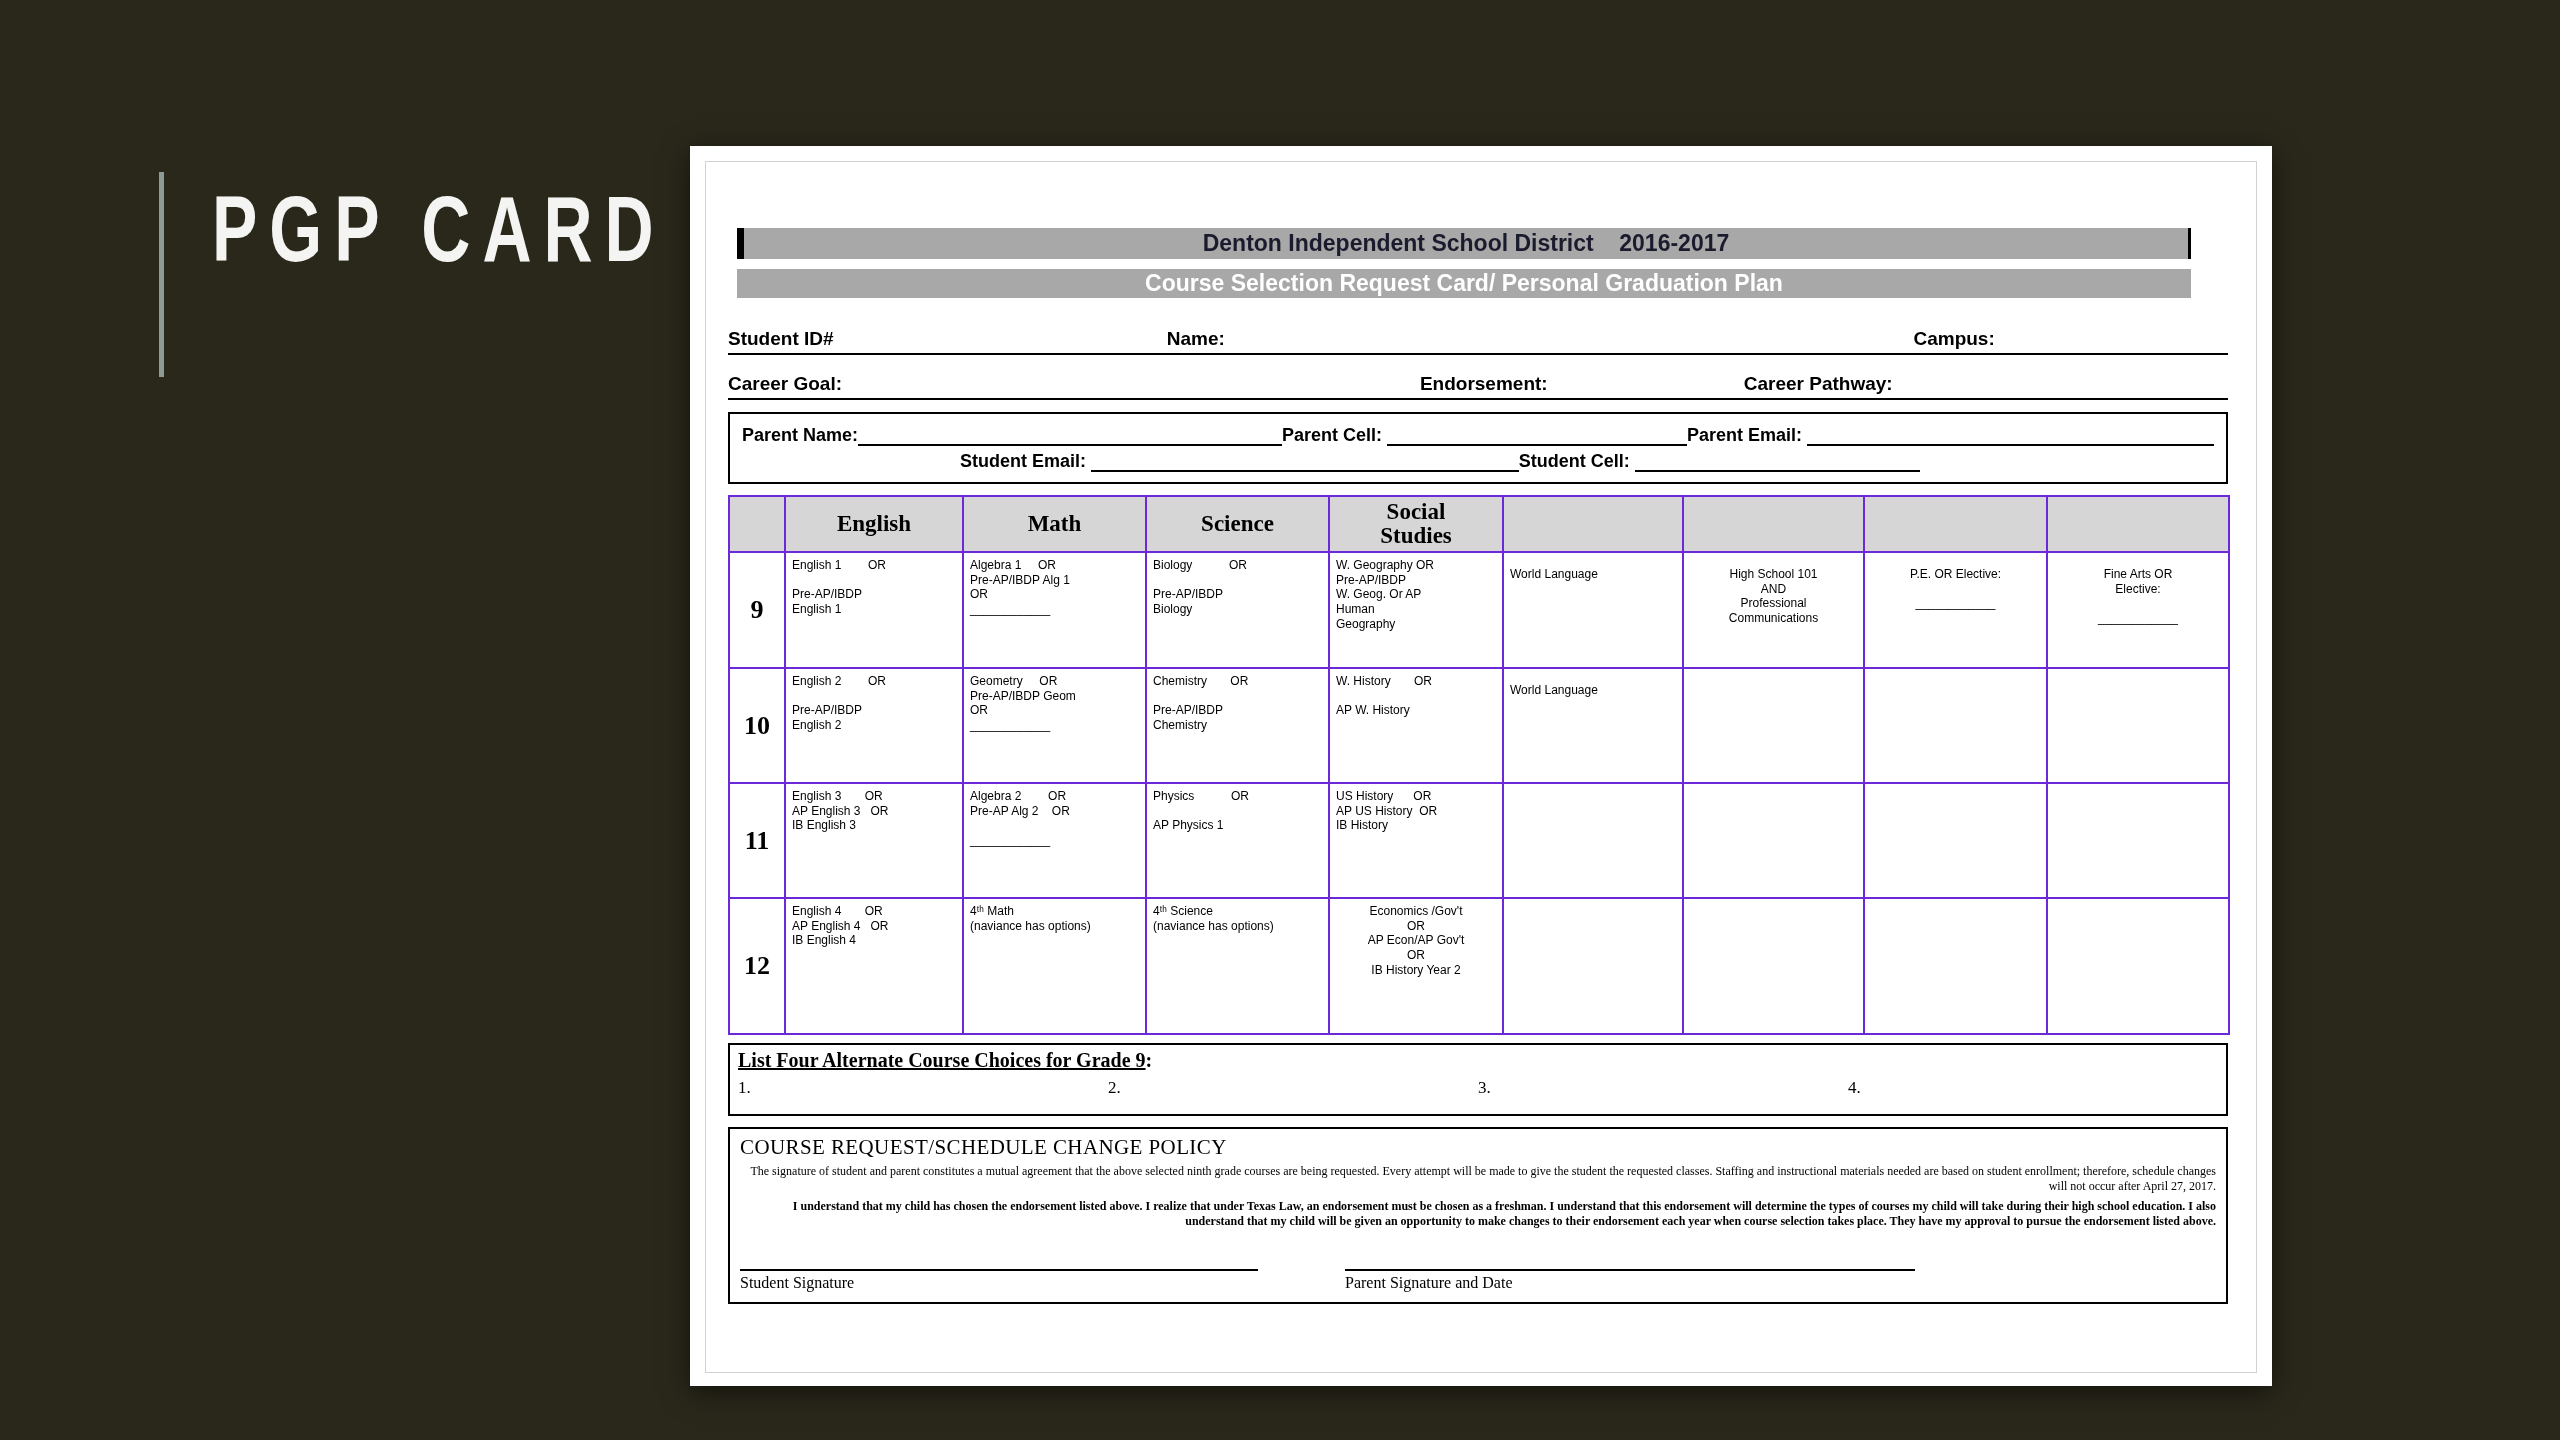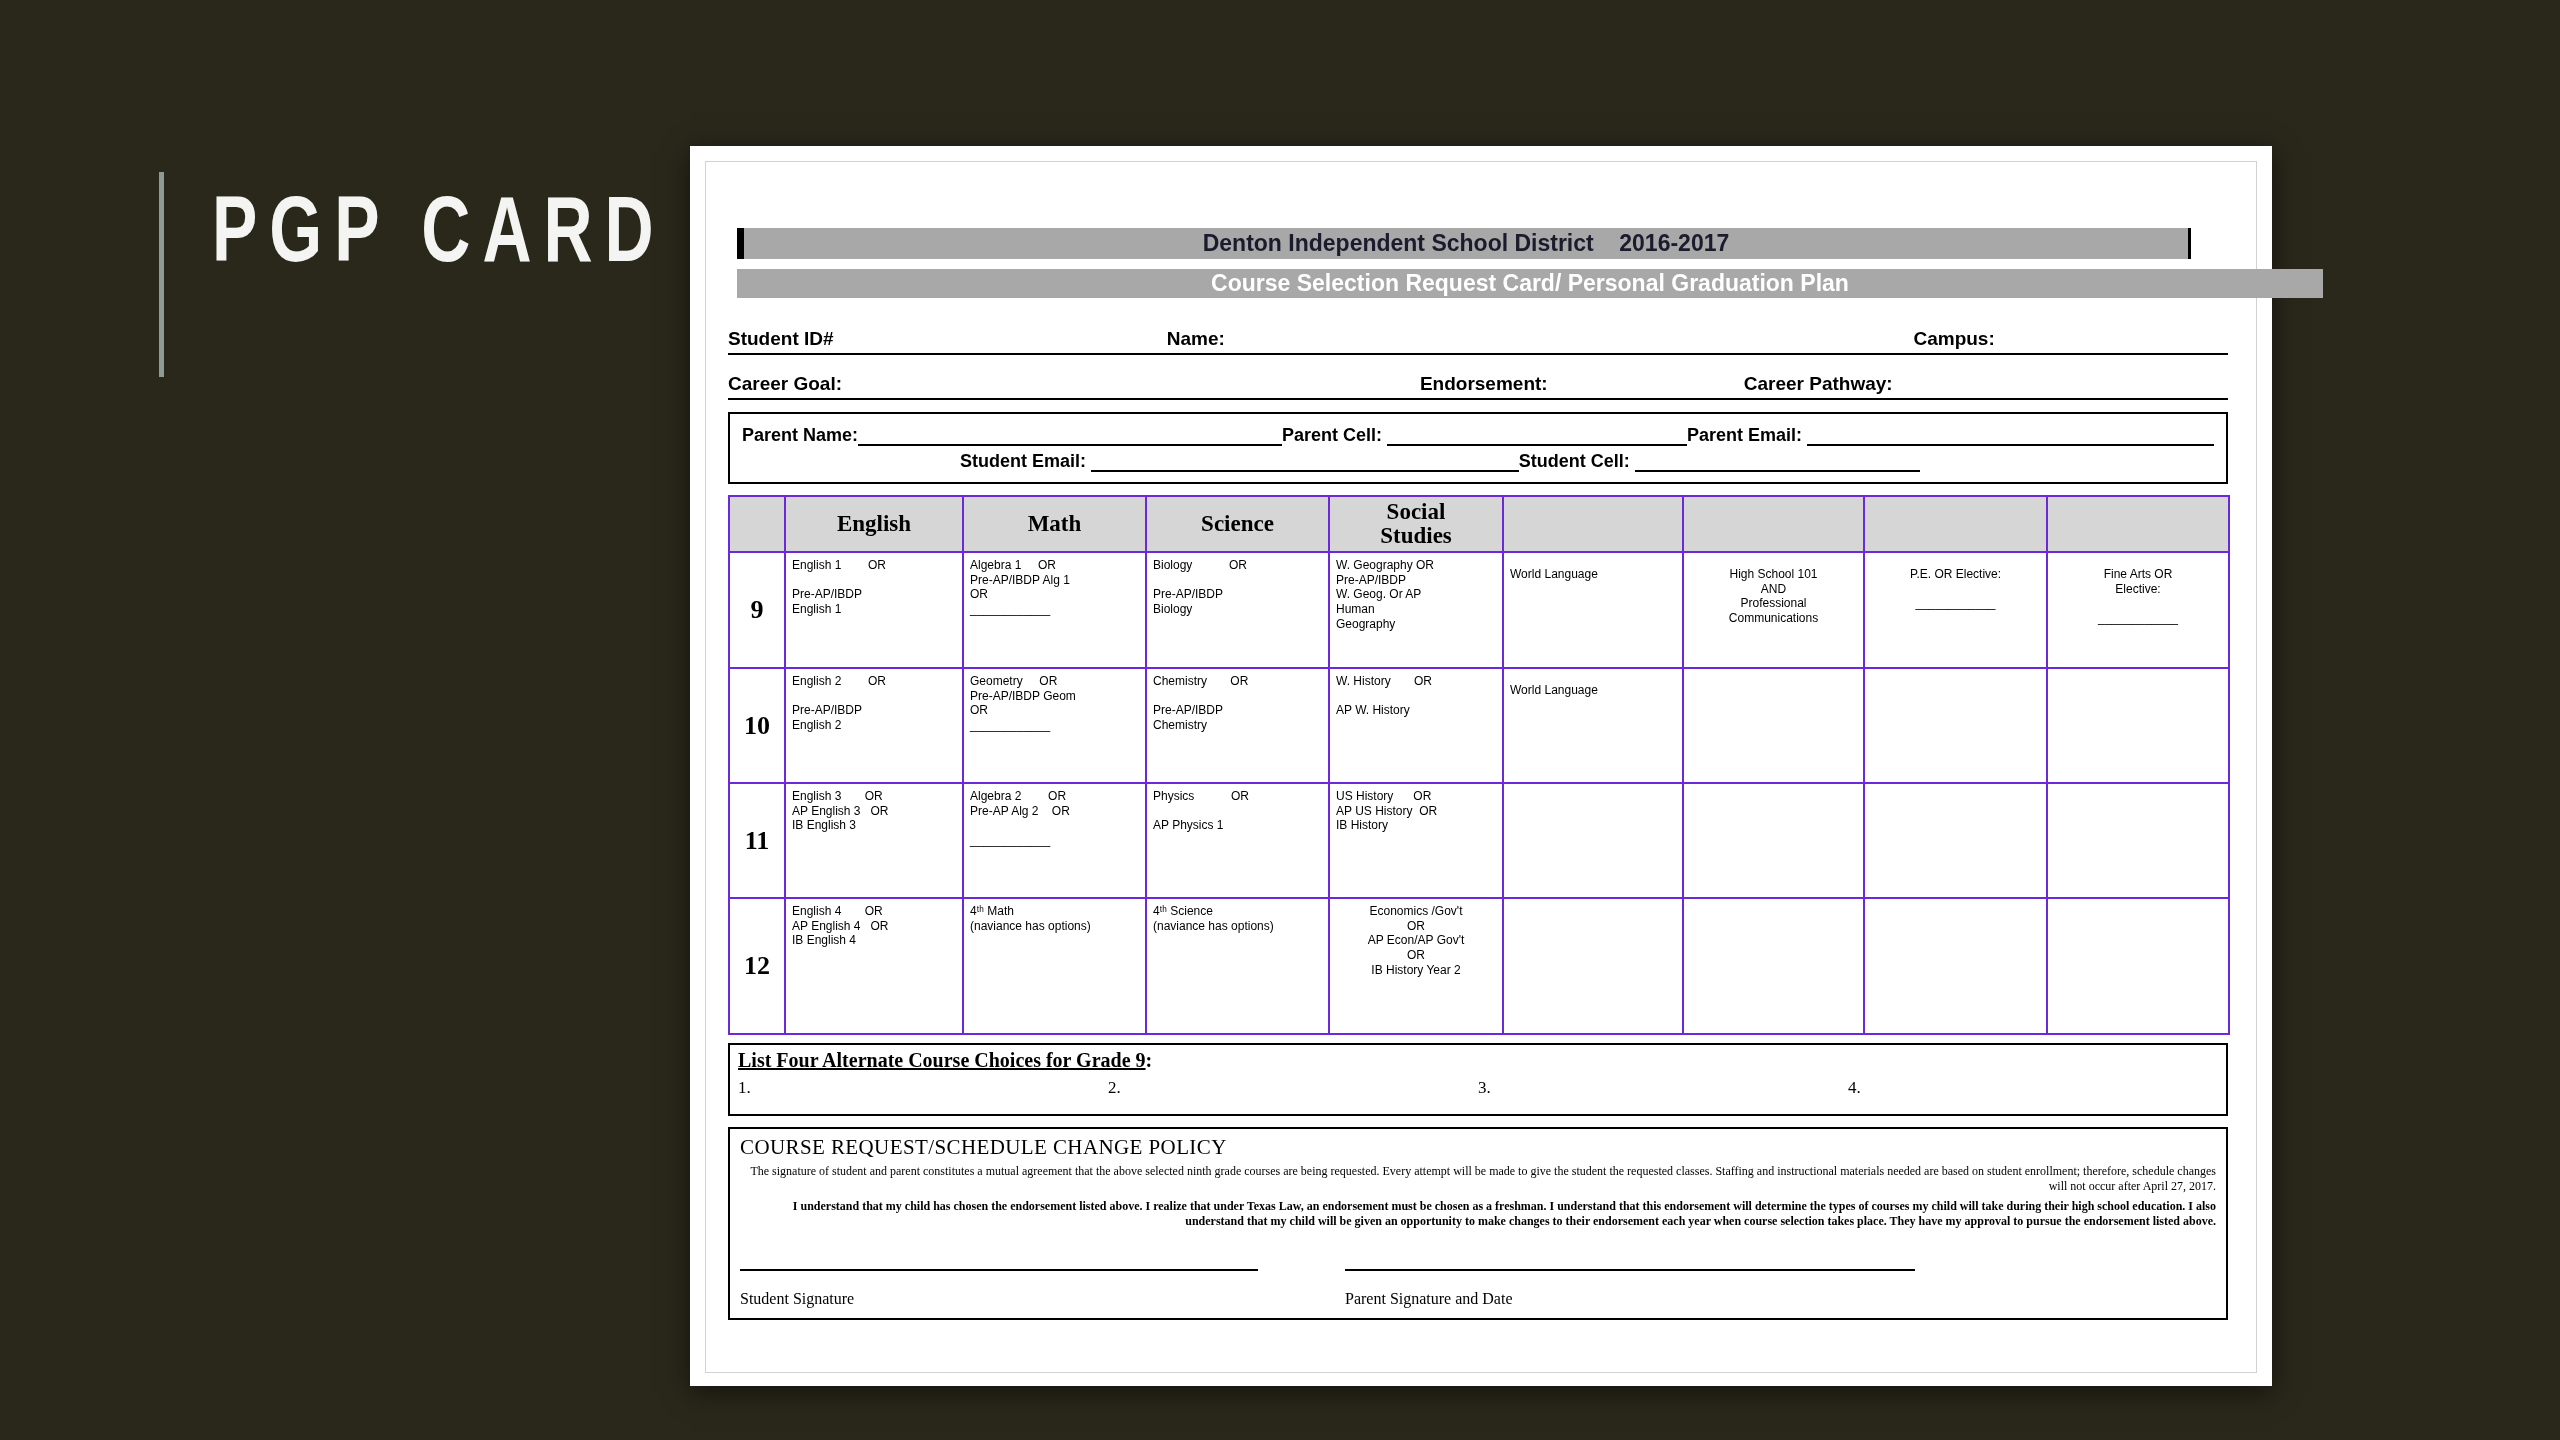--- a/index.html
+++ b/index.html
@@ -33,21 +33,21 @@
   .page-edge {
     position:absolute; left:15px; right:15px; top:15px; bottom:13px;
     border:1px solid #d2d2d2; pointer-events:none;
   }
   .doc-content {
     position:absolute; left:38px; top:0; width:1500px;
   }
 
   
   .bar {
-    margin-left:9px; width:1586px; height:31px; background:#a8a8a8;
+    margin-left:9px; width:1454px; height:31px; background:#a8a8a8;
     display:flex; align-items:center; justify-content:center;
     font-weight:bold; font-size:23px; white-space:pre;
   }
   .bar1 { margin-top:82px; color:#1b1b2e;
           border-left:7px solid #000; border-right:3px solid #000; width:1454px; }
   .bar2 { margin-top:10px; height:29px; color:#ffffff; }
 
   
   .frow {
     display:flex; align-items:flex-end;
@@ -107,21 +107,21 @@
 
   
   .policy-box {
     margin-top:11px; width:1500px; border:2px solid #000;
     padding:6px 10px 10px 10px; font-family:"Liberation Serif", serif;
   }
   .policy-title { font-size:21px; letter-spacing:0.4px; }
   .policy-p  { margin-top:4px; font-size:12px; line-height:1.28; text-align:right; }
   .policy-p.bold { font-weight:bold; }
   .sig-row { display:flex; margin-top:40px; font-size:16px; }
-  .sig { border-top:2px solid #000; padding-top:19px; }
+  .sig { border-top:2px solid #000; padding-top:3px; }
   .sig1 { width:518px; }
   .sig-gap { width:87px; }
   .sig2 { width:570px; }
 </style>
 </head>
 <body>
 
 <div class="accent-line"></div>
 <div class="slide-title">PGP CARD</div>
 

